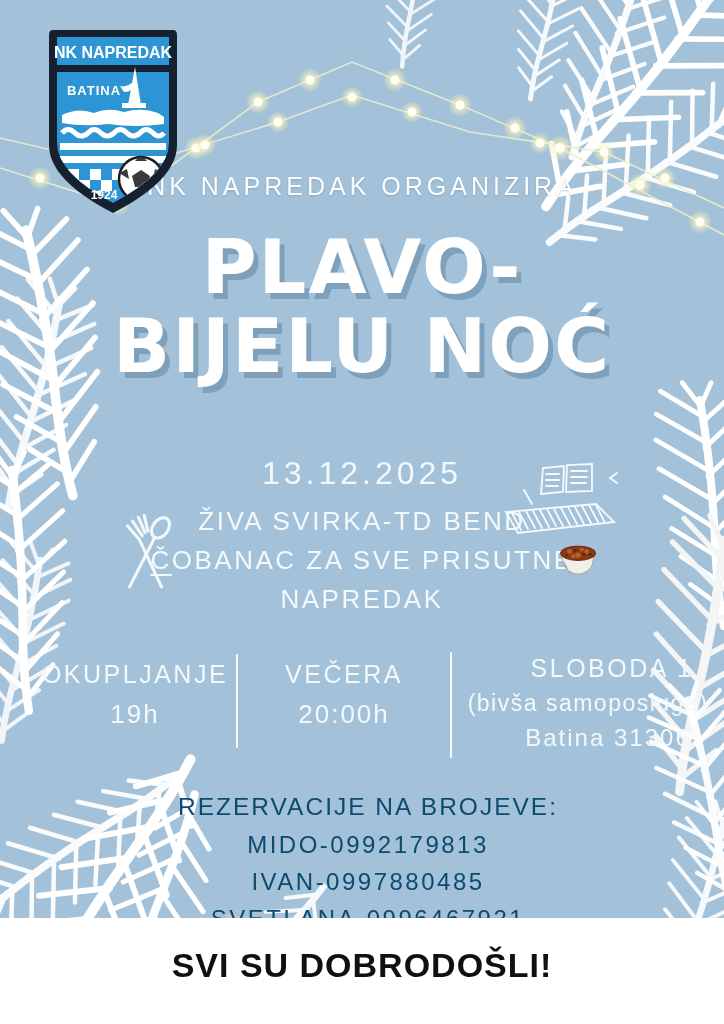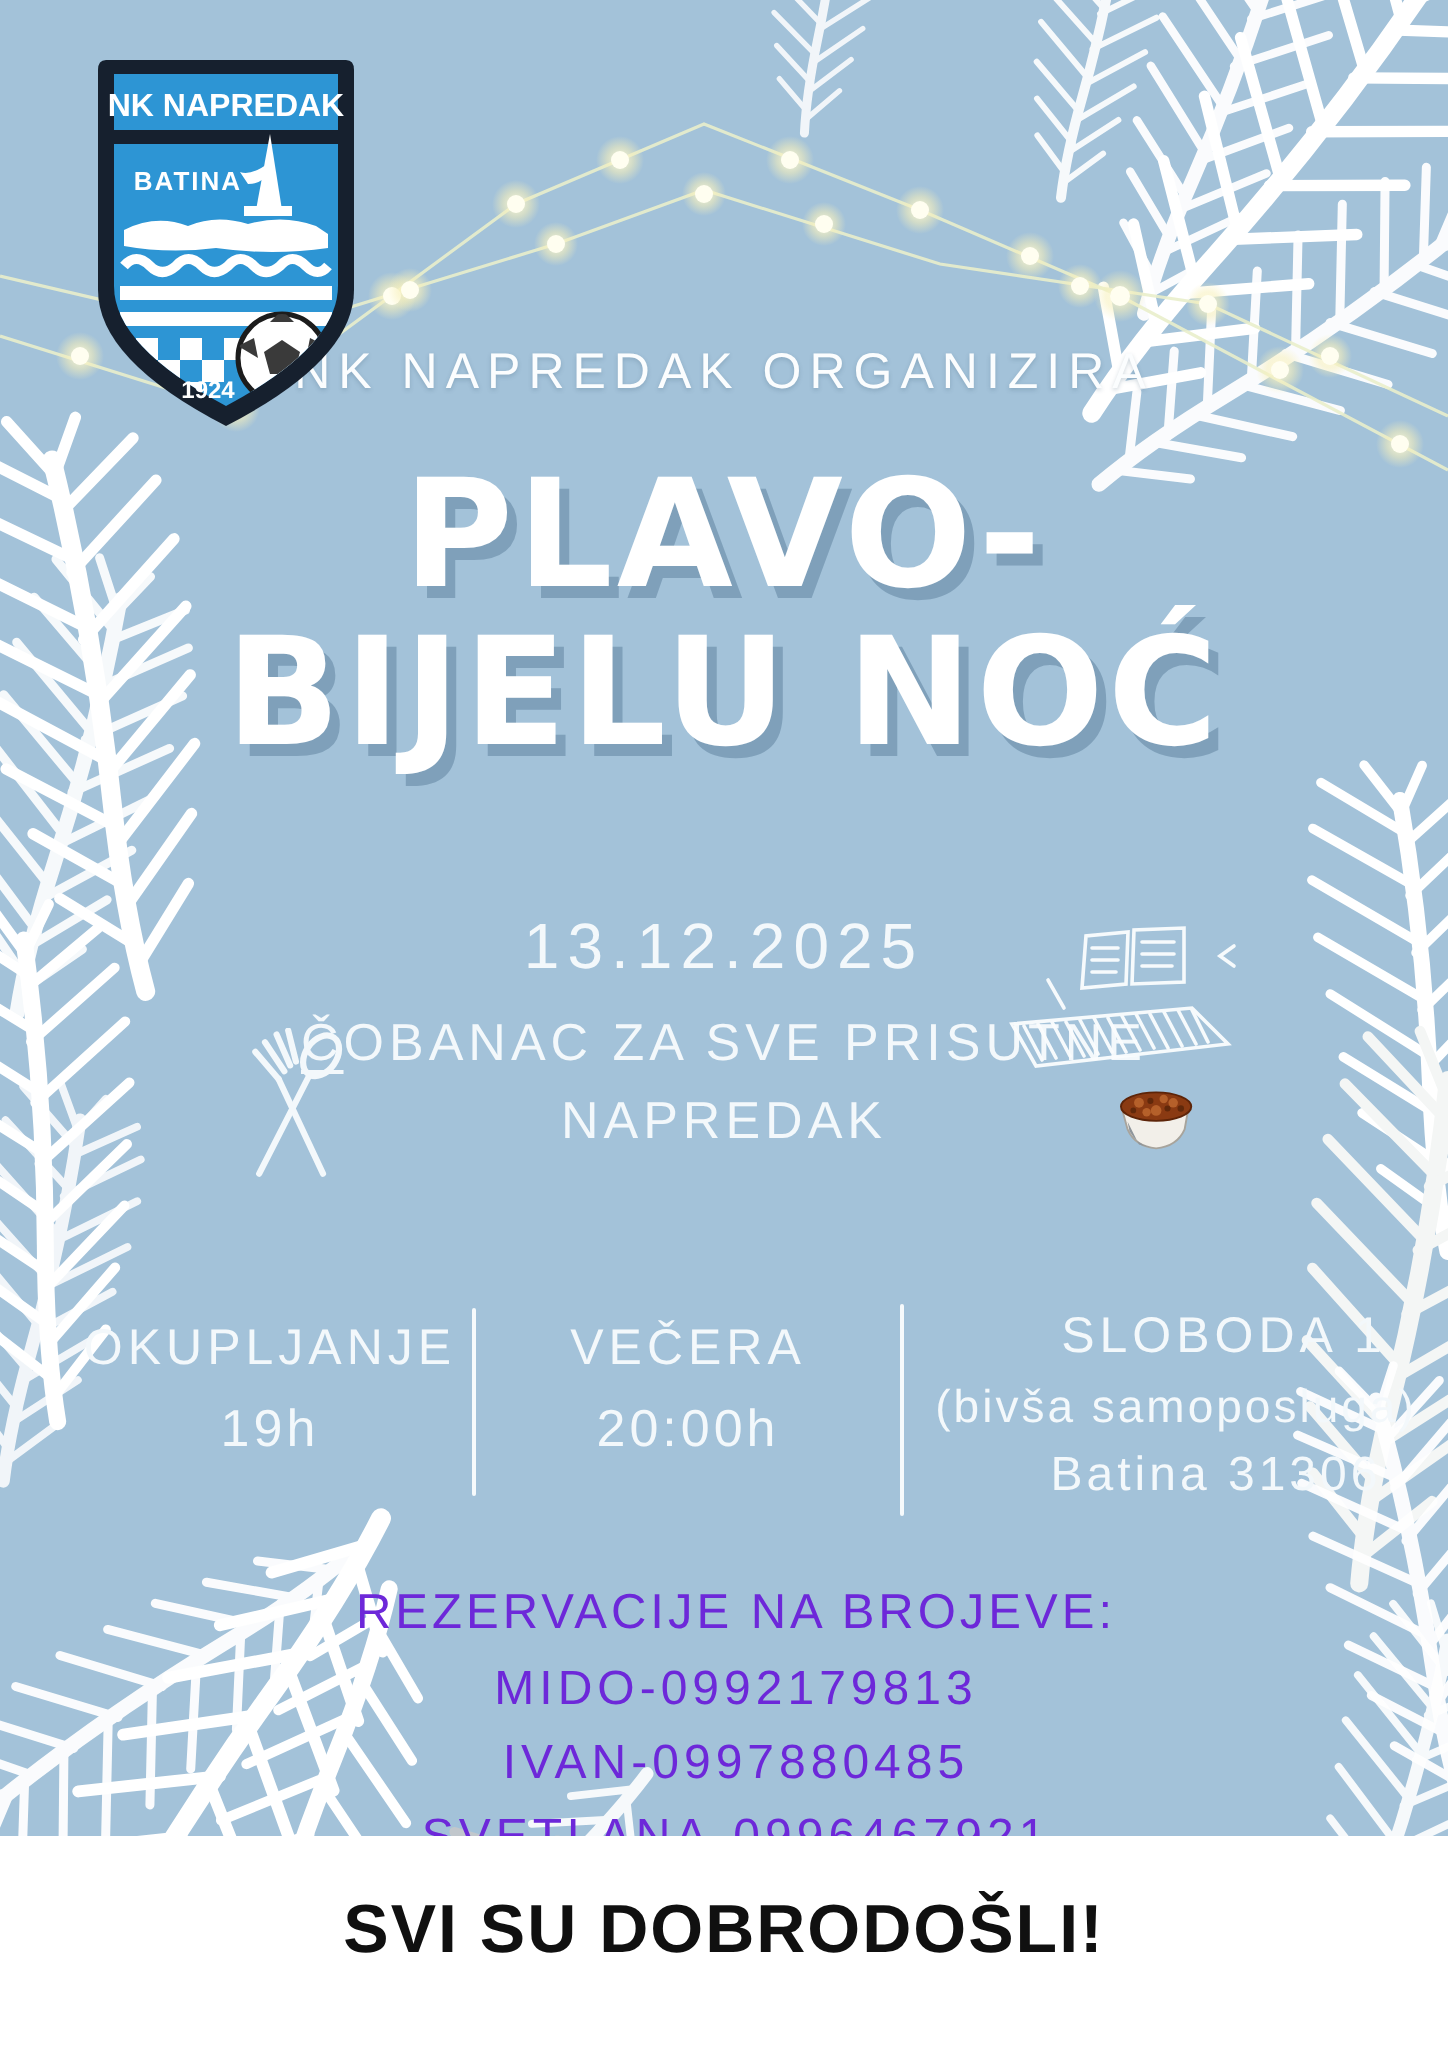--- a/index.html
+++ b/index.html
@@ -28,21 +28,21 @@
   .col3{flex:1;text-align:center;padding-top:2px;}
   .info-label{font-size:25px;letter-spacing:2.5px;line-height:40px;}
   .info-value{font-size:26px;letter-spacing:2px;line-height:40px;}
   .col3 .l1{font-size:25px;letter-spacing:2.5px;line-height:36px;margin-left:48px;}
   .col3 .l2{font-size:23px;letter-spacing:1.5px;line-height:34px;}
   .col3 .l3{font-size:24px;letter-spacing:2px;line-height:36px;margin-left:40px;}
   .vdiv{width:2px;background:#f6fafc;border-radius:2px;}
   .vdiv1{height:94px;margin-top:6px;}
   .vdiv2{height:106px;margin-top:4px;}
 
-  .reservations{top:788px;color:#6d28d9;margin-left:12px;}
+  .reservations{top:788px;color:#0c4a6e;margin-left:12px;}
   .res-head{font-size:24.5px;letter-spacing:2px;line-height:38px;}
   .res-line{font-size:24px;letter-spacing:2.5px;line-height:37px;}
 
   .footer-band{position:absolute;left:0;top:918px;width:724px;height:106px;background:#ffffff;}
   .footer-text{position:absolute;left:0;right:0;top:946px;text-align:center;
     font-size:34px;font-weight:600;letter-spacing:1px;color:#101010;}
 
   .crest{position:absolute;left:46px;top:26px;width:134px;height:198px;z-index:3;}
   .icon-abs{position:absolute;z-index:2;}
 </style>
@@ -246,20 +246,21 @@
 <div class="layer organizer">NK NAPREDAK ORGANIZIRA</div>
 
 <div class="layer title">
   <div>PLAVO-</div>
   <div>BIJELU NOĆ</div>
 </div>
 
 <div class="layer date">13.12.2025</div>
 
 <div class="layer program">
+  <div>ŽIVA SVIRKA-TD BEND</div>
   <div><span class="uline">Č</span><span>OBANAC ZA SVE PRISUTNE</span></div>
   <div>NAPREDAK</div>
 </div>
 
 <svg class="icon-abs" style="left:118px;top:514px;" width="58" height="78" viewBox="0 0 60 80">
   <g fill="none" stroke="#f3f8fb" stroke-width="3.2" stroke-linecap="round">
     <path d="M45,75 L22,26"></path>
     <path d="M22,26 L10,12 M25,22 L15,7 M28,19 L21,3 M31,17 L27,1"></path>
     <path d="M12,75 L38,24"></path>
     <ellipse cx="44" cy="14" rx="8" ry="11.5" transform="rotate(35 44 14)"></ellipse>

